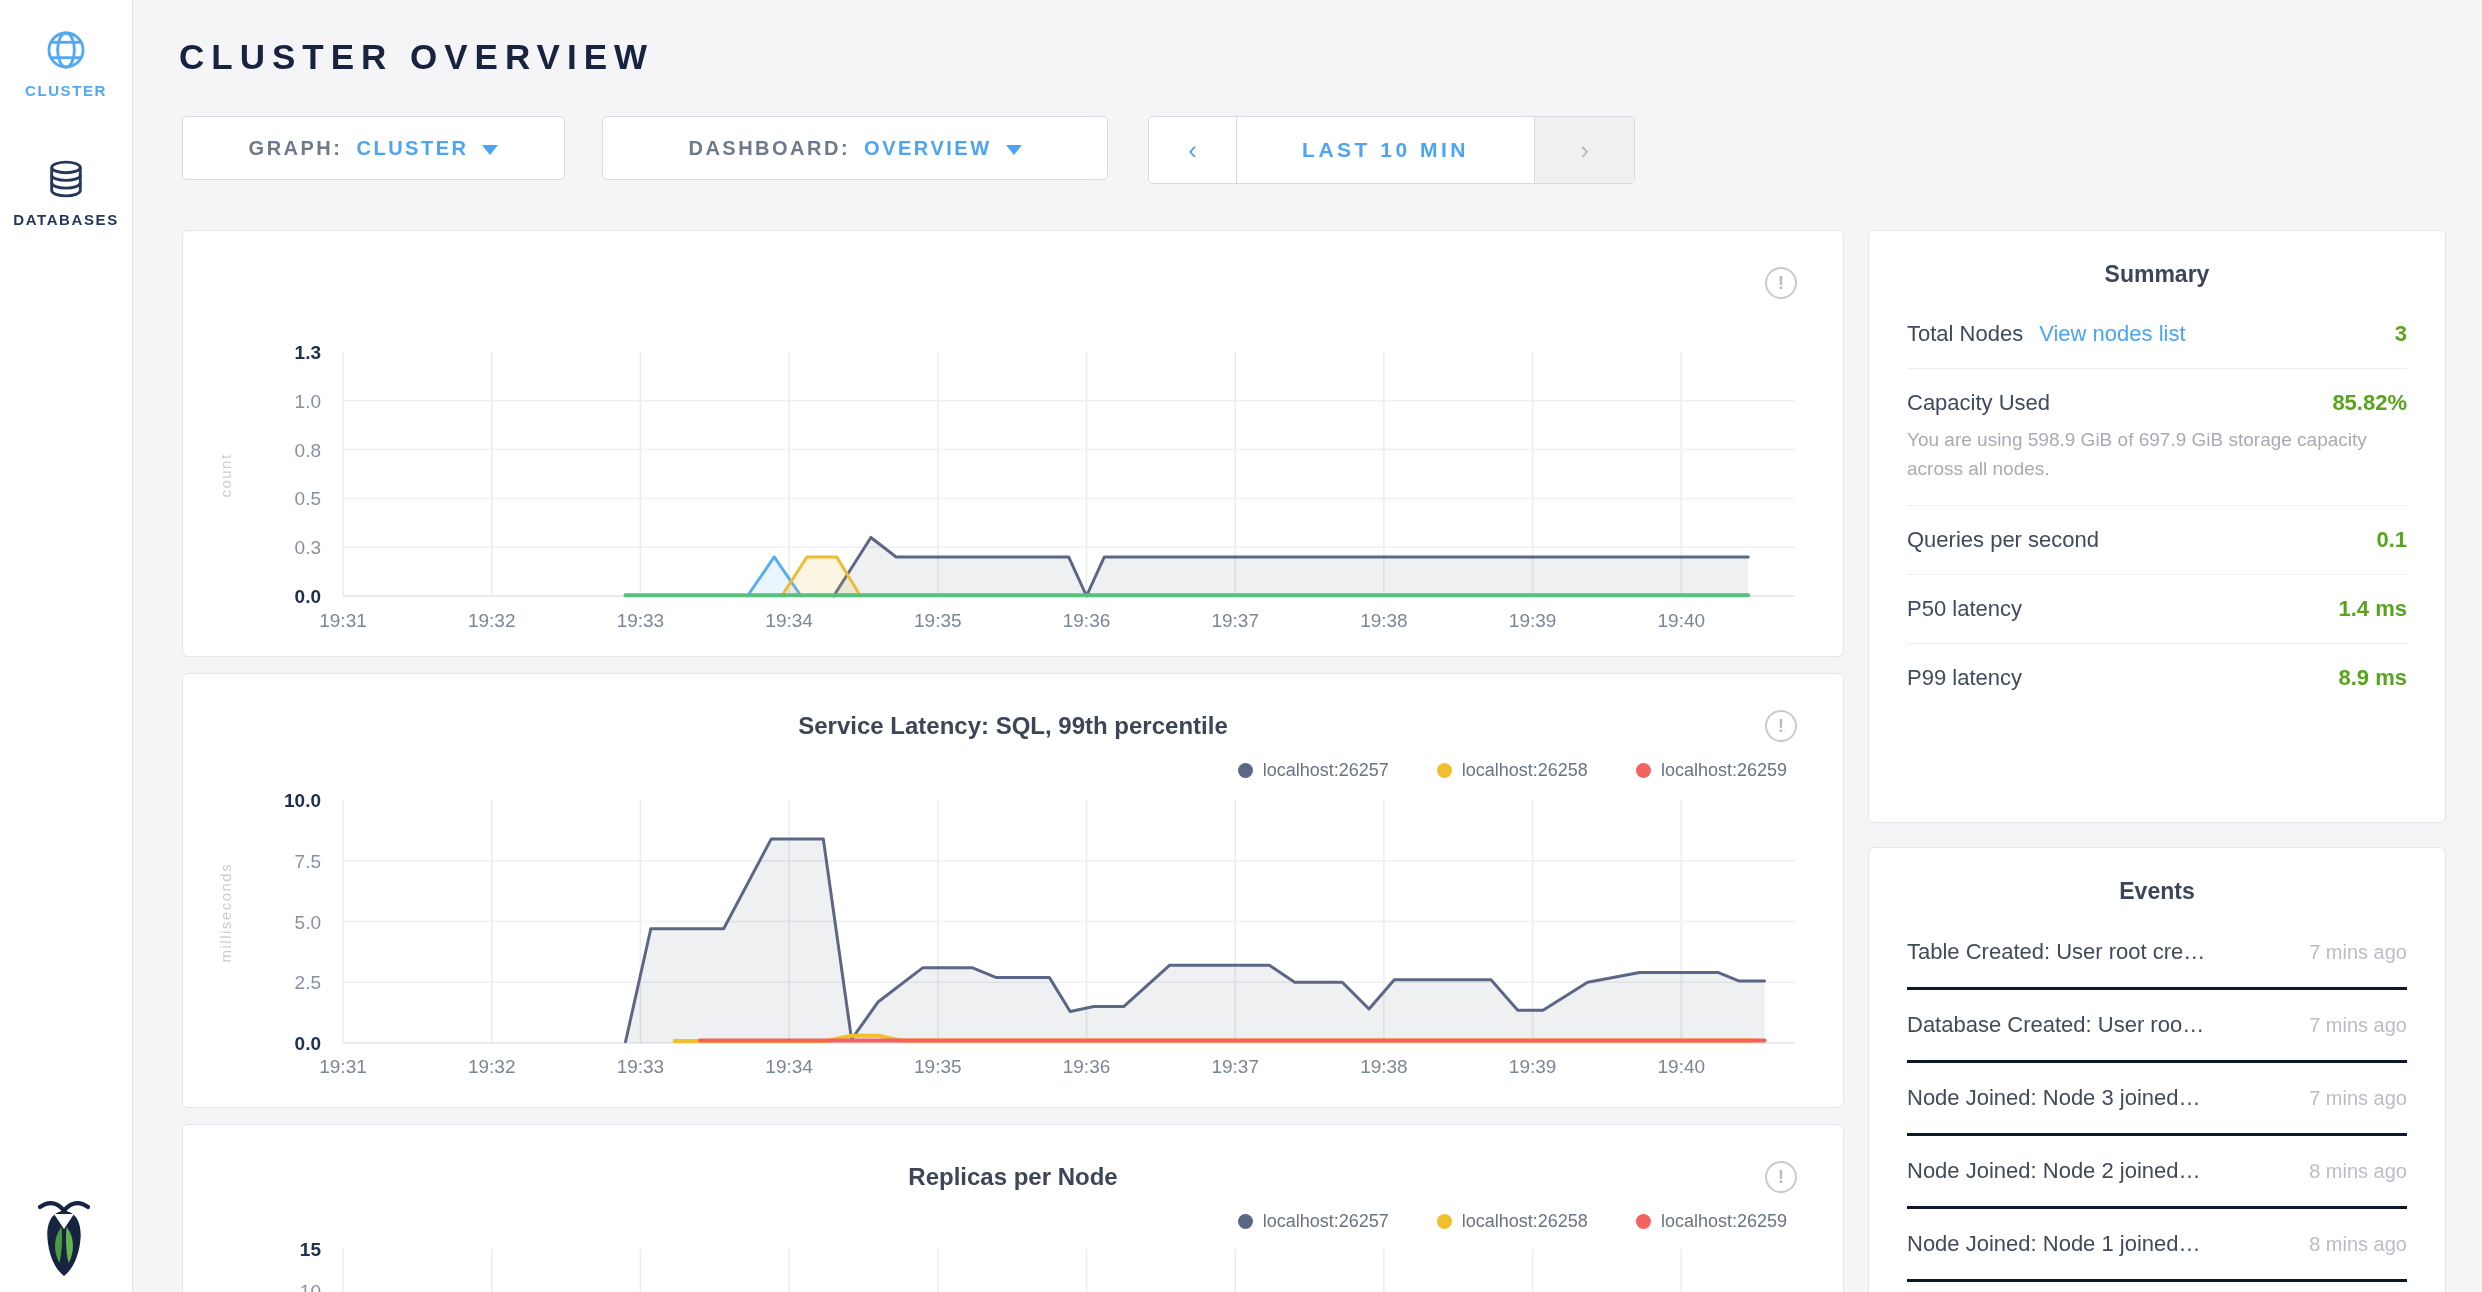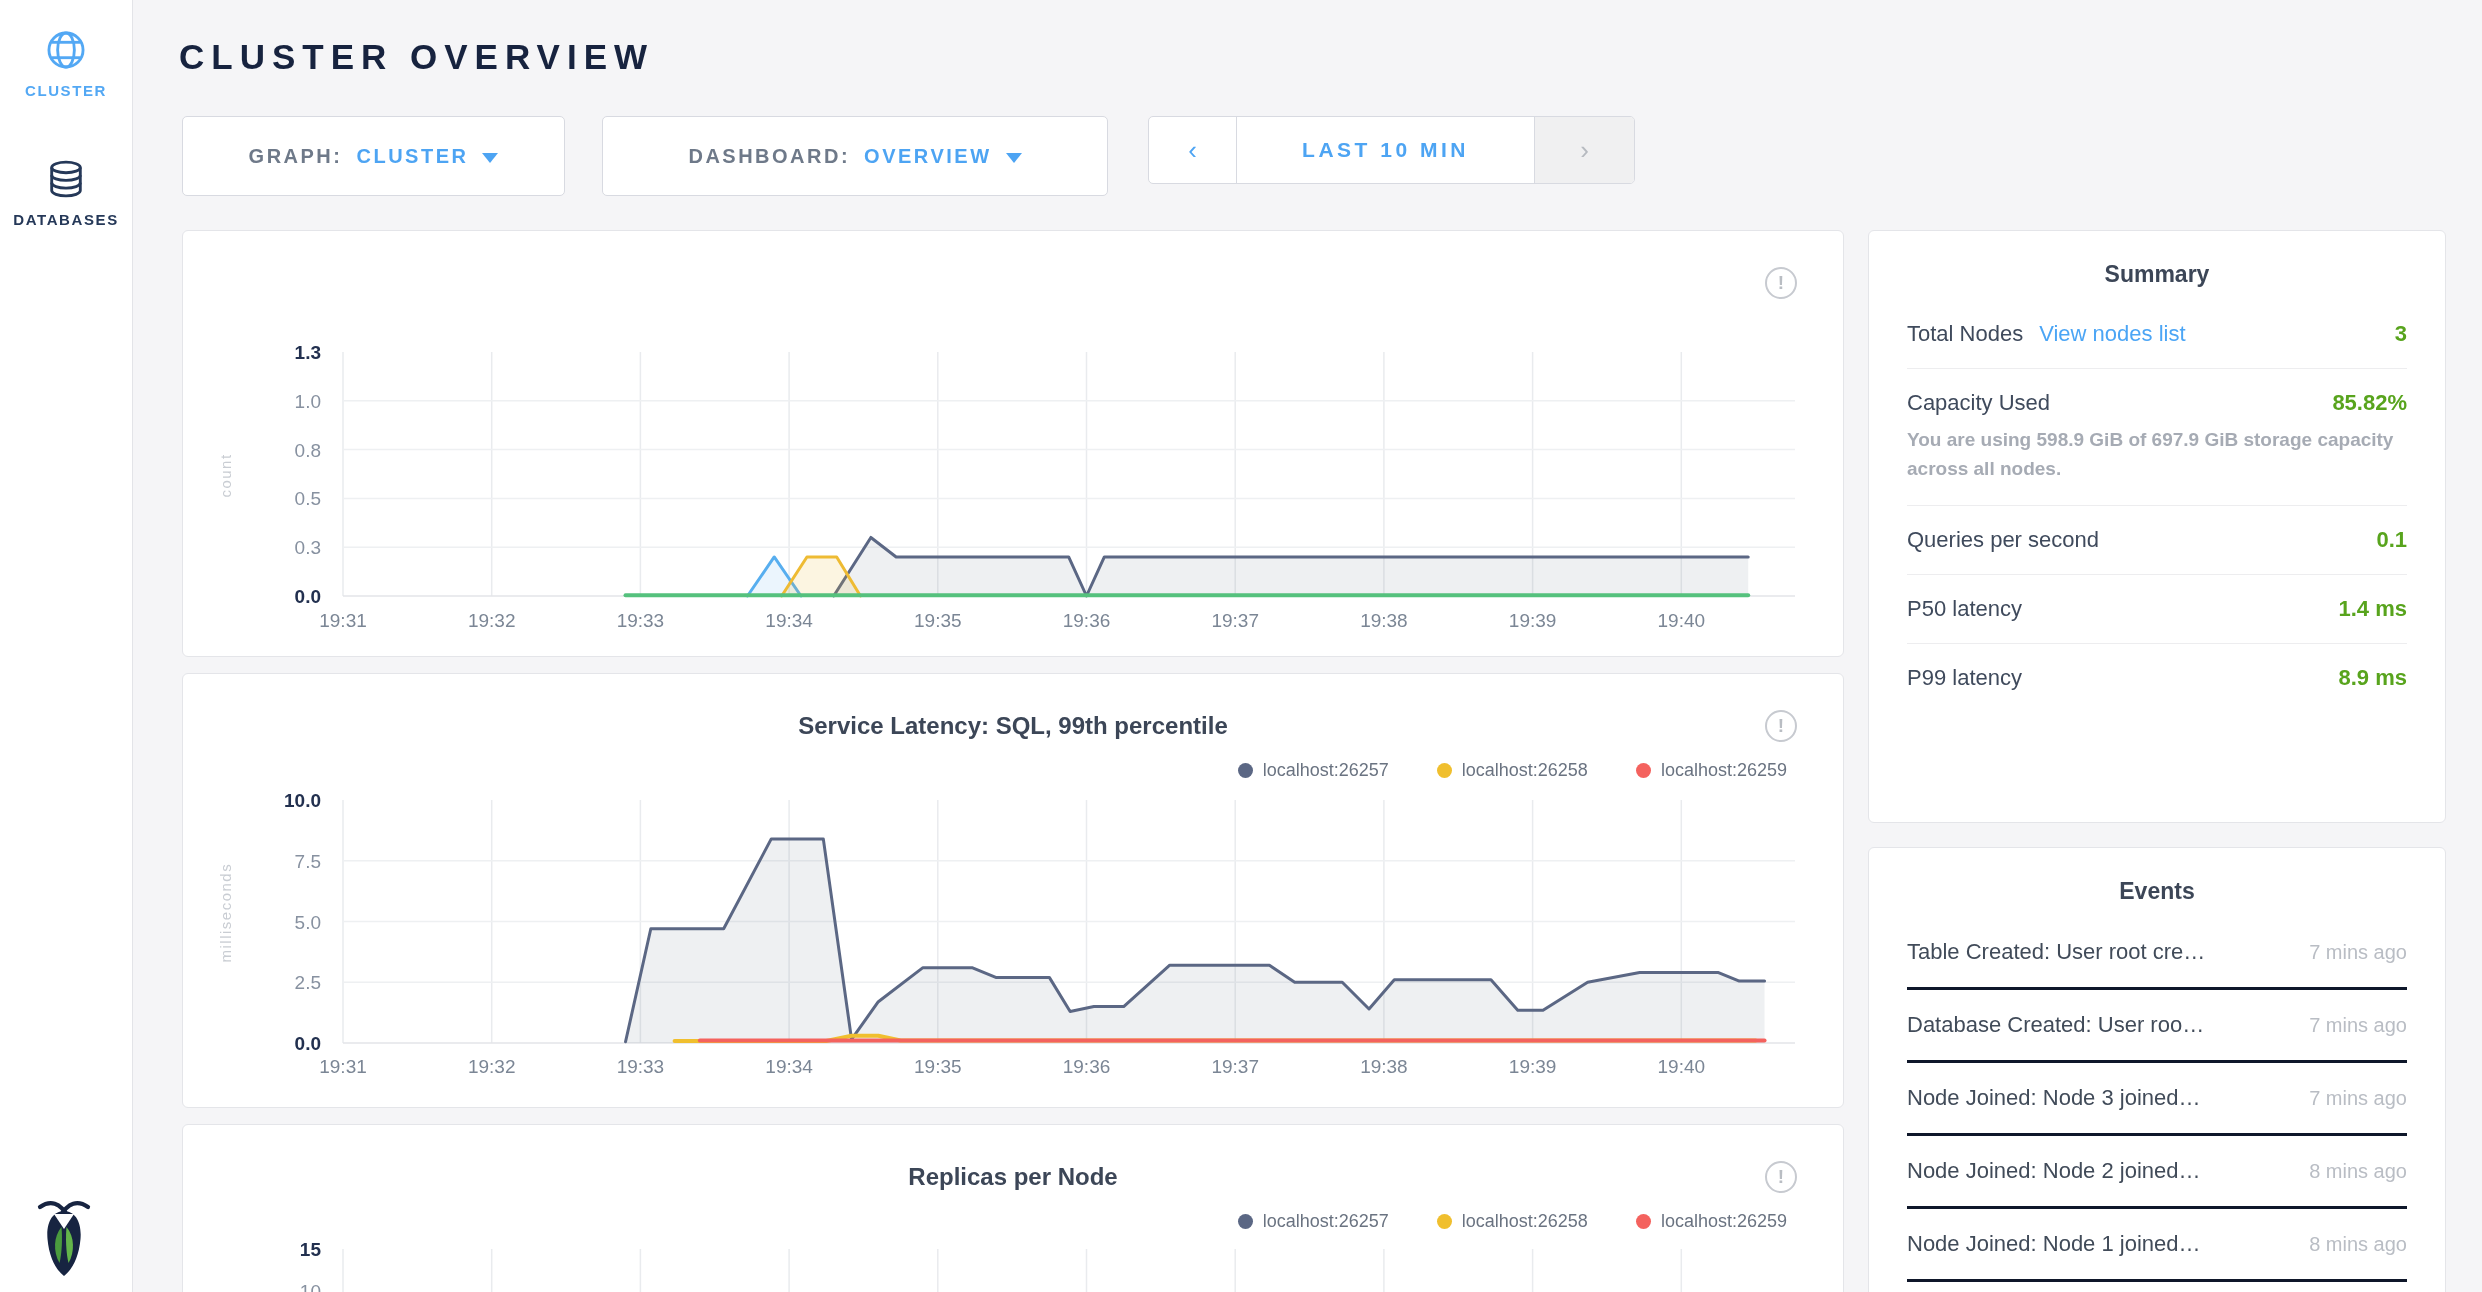--- a/index.html
+++ b/index.html
@@ -20,21 +20,21 @@
   .nav-cluster .nav-label{color:#53a8f4;}
   .nav-databases{margin-top:58px;}
   .nav-databases .nav-label{color:#253858;}
   .sidebar-logo{position:absolute;left:26px;bottom:12px;width:76px;height:86px;}
   
   .page-title{
     position:absolute;left:179px;top:14px;font-size:35px;font-weight:700;
     letter-spacing:7px;color:#17233f;
   }
   .dropdown{
-    position:absolute;top:116px;height:80px;background:#fff;border:1.5px solid #d8dae1;
+    position:absolute;top:116px;height:64px;background:#fff;border:1.5px solid #d8dae1;
     border-radius:5px;box-sizing:border-box;display:flex;align-items:center;justify-content:center;
     gap:14px;font-size:20px;letter-spacing:2.5px;font-weight:600;cursor:pointer;
   }
   .dd-label{color:#6e7989;}
   .dd-value{color:#4da4f3;}
   .dd-caret{width:0;height:0;border-left:8px solid transparent;border-right:8px solid transparent;
     border-top:10px solid #4da4f3;margin-top:3px;}
   .dd-graph{left:182px;width:383px;}
   .dd-dashboard{left:602px;width:506px;}
   .time-selector{
@@ -75,21 +75,21 @@
   .legend-label{font-size:18px;color:#6a7381;}
   
   .side-panel{padding:0 38px;}
   .summary-panel{left:1868px;top:230px;width:578px;height:593px;}
   .events-panel{left:1868px;top:847px;width:578px;height:470px;}
   .panel-title{text-align:center;font-size:23px;font-weight:700;color:#3c4657;padding:30px 0 12px;}
   .srow{padding:21px 0;border-bottom:1px solid #ededef;font-size:22px;color:#3f4a5c;}
   .srow-line{display:flex;align-items:baseline;}
   .srow .value{margin-left:auto;font-weight:700;color:#58a41d;white-space:nowrap;}
   .srow .row-link{color:#4ba5f5;margin-left:16px;cursor:pointer;}
-  .srow .subtext{margin-top:9px;font-size:19px;line-height:1.55;color:#a6abb4;font-weight:700;}
+  .srow .subtext{margin-top:9px;font-size:19px;line-height:1.55;color:#a6abb4;font-weight:400;}
   .srow:last-child{border-bottom:none;}
   .erow{display:flex;align-items:baseline;padding:22px 0;border-bottom:3px solid #0f172a;}
   .erow .e-label{font-size:22px;color:#414b59;white-space:nowrap;overflow:hidden;text-overflow:ellipsis;max-width:370px;}
   .erow .e-time{margin-left:auto;font-size:20px;color:#b9bdc4;white-space:nowrap;}
   svg{display:block;font-family:"Liberation Sans", sans-serif;}
 </style>
 </head>
 <body>
 
 <aside class="sidebar">

